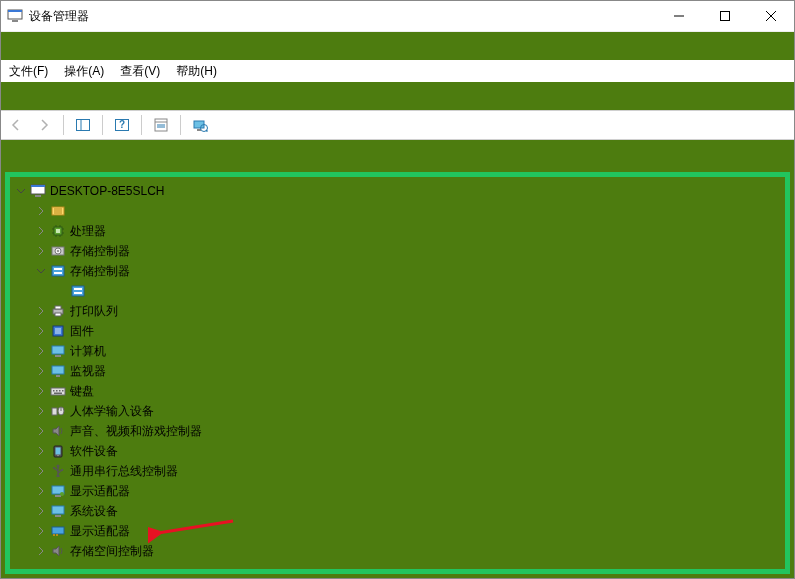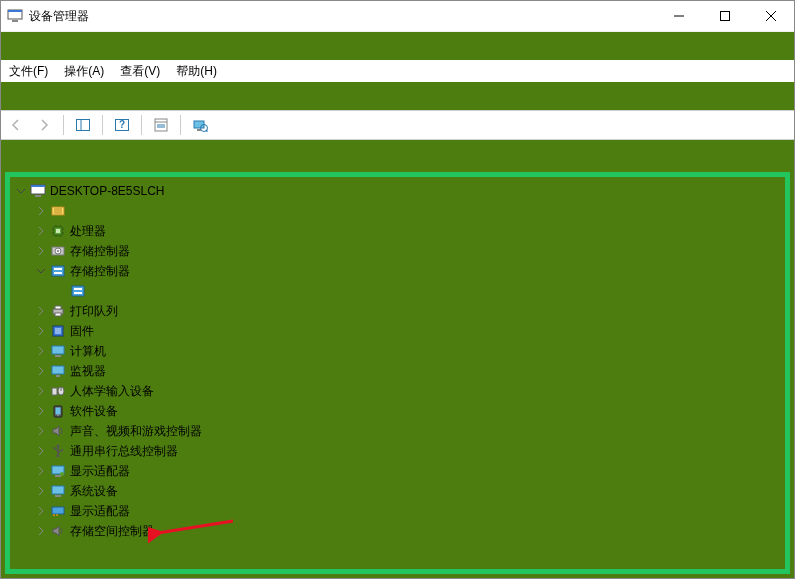--- a/index.html
+++ b/index.html
@@ -371,59 +371,79 @@
             </li>
           <li>
               <div class="node">
             <span class="arrow">
                   <svg width="10" height="10" viewBox="0 0 10 10">
                     <path d="M3 1 L7 5 L3 9" fill="none" stroke="#888" stroke-width="1"></path>
                   </svg>
                 </span>
             <span class="node-icon">
                   <svg width="16" height="16" viewBox="0 0 16 16">
+                    <rect x="1" y="5" width="14" height="7" fill="#ddd" stroke="#666"></rect>
+                    <rect x="3" y="7" width="1.5" height="1.5" fill="#666"></rect>
+                    <rect x="6" y="7" width="1.5" height="1.5" fill="#666"></rect>
+                    <rect x="9" y="7" width="1.5" height="1.5" fill="#666"></rect>
+                    <rect x="12" y="7" width="1.5" height="1.5" fill="#666"></rect>
+                    <rect x="4" y="9.5" width="8" height="1.5" fill="#666"></rect>
+                  </svg>
+                </span>
+            <span class="node-label">键盘</span>
+          </div>
+            </li>
+          <li>
+              <div class="node">
+            <span class="arrow">
+                  <svg width="10" height="10" viewBox="0 0 10 10">
+                    <path d="M3 1 L7 5 L3 9" fill="none" stroke="#888" stroke-width="1"></path>
+                  </svg>
+                </span>
+            <span class="node-icon">
+                  <svg width="16" height="16" viewBox="0 0 16 16">
                     <rect x="2" y="5" width="5" height="7" fill="#ddd" stroke="#666"></rect>
                     <ellipse cx="11" cy="8" rx="3" ry="4" fill="#ddd" stroke="#666"></ellipse>
                     <line x1="11" y1="4" x2="11" y2="8" stroke="#666"></line>
                   </svg>
                 </span>
             <span class="node-label">人体学输入设备</span>
           </div>
             </li>
           <li>
               <div class="node">
             <span class="arrow">
                   <svg width="10" height="10" viewBox="0 0 10 10">
                     <path d="M3 1 L7 5 L3 9" fill="none" stroke="#888" stroke-width="1"></path>
                   </svg>
                 </span>
             <span class="node-icon">
                   <svg width="16" height="16" viewBox="0 0 16 16">
+                    <path d="M3 6 L6 6 L9 3 L9 13 L6 10 L3 10 Z" fill="#888" stroke="#555"></path>
+                    <path d="M11 5 Q13 8 11 11" fill="none" stroke="#555"></path>
+                  </svg>
+                </span>
+            <span class="node-label">声音、视频和游戏控制器</span>
+          </div>
+            </li>
+          <li>
+              <div class="node">
+            <span class="arrow">
+                  <svg width="10" height="10" viewBox="0 0 10 10">
+                    <path d="M3 1 L7 5 L3 9" fill="none" stroke="#888" stroke-width="1"></path>
+                  </svg>
+                </span>
+            <span class="node-icon">
+                  <svg width="16" height="16" viewBox="0 0 16 16">
                     <rect x="4" y="3" width="8" height="11" rx="1" fill="#555" stroke="#222"></rect>
                     <rect x="5.5" y="4.5" width="5" height="7" fill="#6cc0e5"></rect>
                     <circle cx="8" cy="12.5" r="0.7" fill="#aaa"></circle>
                   </svg>
                 </span>
             <span class="node-label">软件设备</span>
-          </div>
-            </li>
-          <li>
-              <div class="node">
-            <span class="arrow">
-                  <svg width="10" height="10" viewBox="0 0 10 10">
-                    <path d="M3 1 L7 5 L3 9" fill="none" stroke="#888" stroke-width="1"></path>
-                  </svg>
-                </span>
-            <span class="node-icon">
-                  <svg width="16" height="16" viewBox="0 0 16 16">
-                    <path d="M3 6 L6 6 L9 3 L9 13 L6 10 L3 10 Z" fill="#888" stroke="#555"></path>
-                    <path d="M11 5 Q13 8 11 11" fill="none" stroke="#555"></path>
-                  </svg>
-                </span>
-            <span class="node-label">声音、视频和游戏控制器</span>
           </div>
             </li>
           <li>
               <div class="node">
             <span class="arrow">
                   <svg width="10" height="10" viewBox="0 0 10 10">
                     <path d="M3 1 L7 5 L3 9" fill="none" stroke="#888" stroke-width="1"></path>
                   </svg>
                 </span>
             <span class="node-icon">

